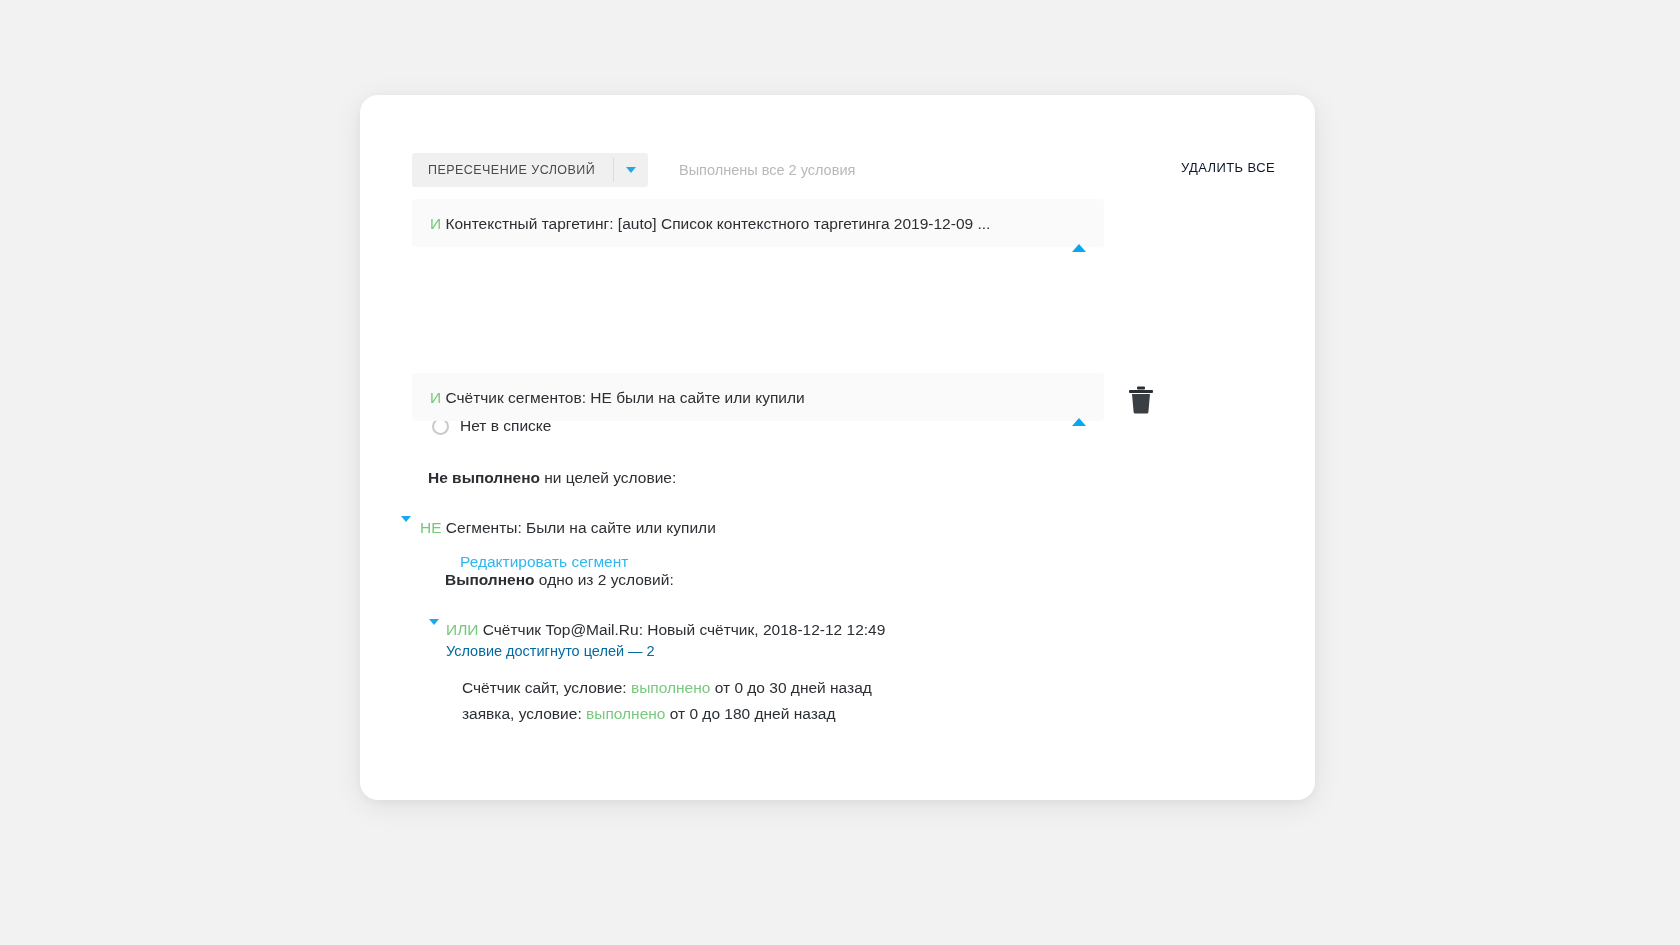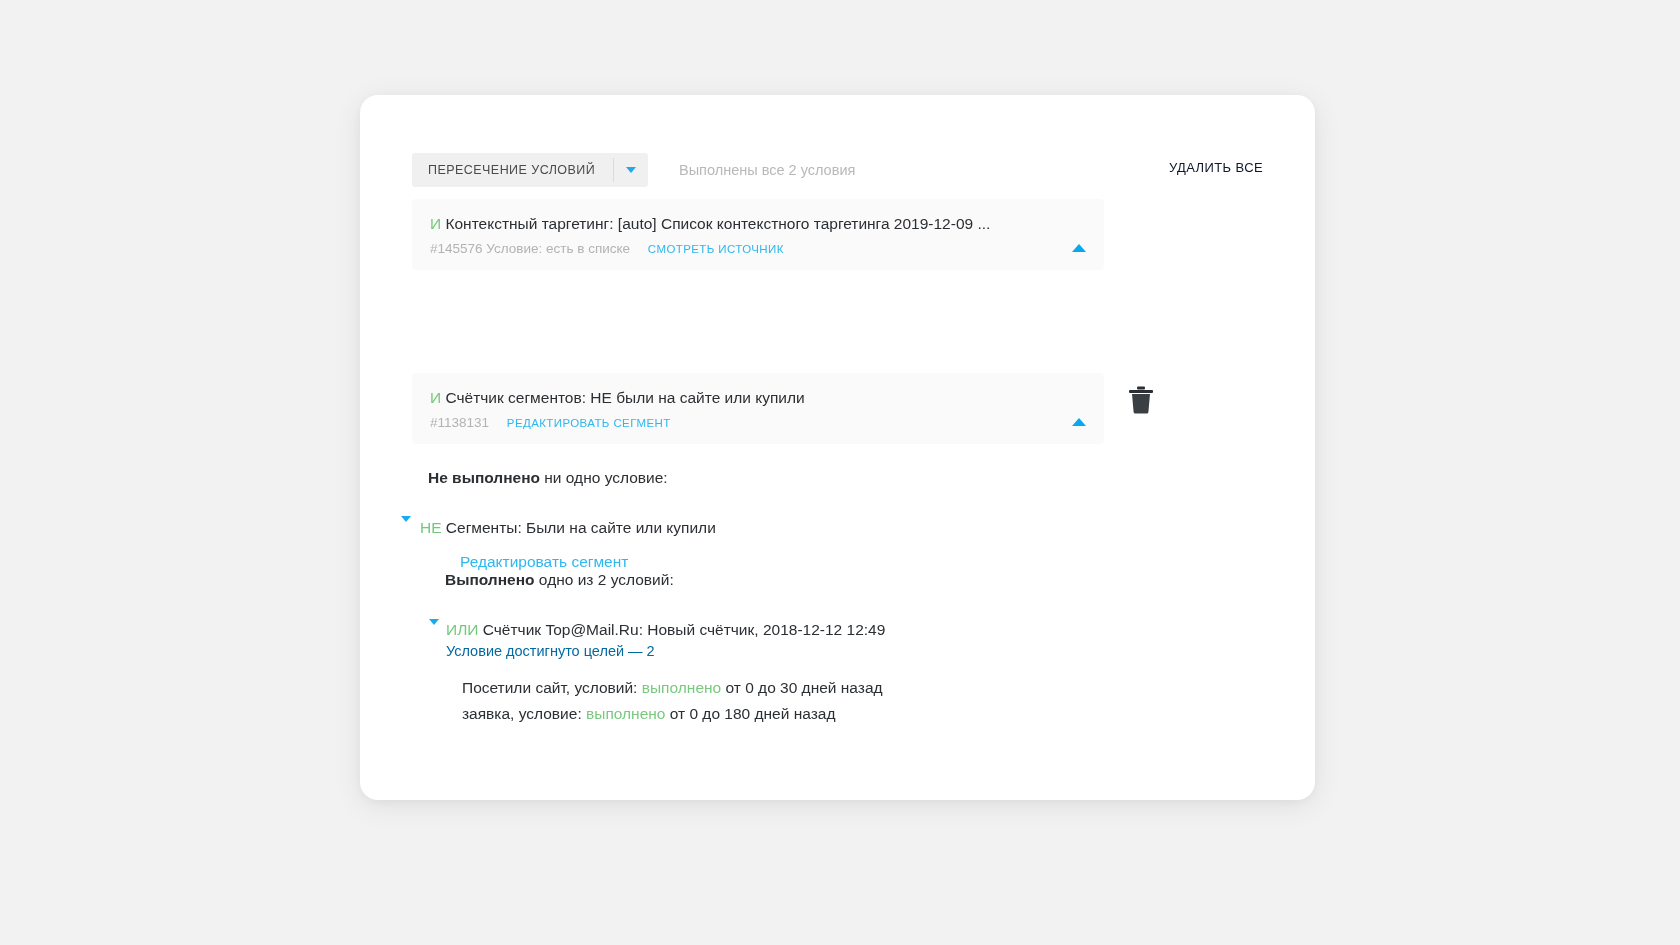--- a/index.html
+++ b/index.html
@@ -24,21 +24,21 @@
     border-radius: 18px;
     box-shadow: 0 6px 30px rgba(0,0,0,0.08), 0 2px 8px rgba(0,0,0,0.04);
     box-sizing: border-box;
   }
 
   
   #toolbar {
     position: absolute;
     left: 52px;
     top: 58px;
-    right: 52px;
+    right: 40px;
     height: 34px;
     padding-left: 23px;
   }
   .combo {
     position: absolute;
     left: 0;
     top: 0;
     display: flex;
     align-items: stretch;
     background: #f0f0f0;
@@ -212,59 +212,50 @@
     </div>
     <div id="toolbar-status">Выполнены все 2 условия</div>
     <div id="delete-all">УДАЛИТЬ ВСЕ</div>
   </div>
 
   <div class="cond-card" style="top:104px;">
     <div class="cond-title">
       <span class="op-green">И</span>
       <span>Контекстный таргетинг: [auto] Список контекстного таргетинга 2019-12-09 ...</span>
     </div>
-    <div class="cond-sub">
-      <span>#145576</span>
-      <span>Условие: есть в списке</span>
-      <span class="cond-link">СМОТРЕТЬ ИСТОЧНИК</span>
-    </div>
     <span class="card-collapse"><span class="tri-up"></span></span>
   </div>
 
   <div class="radio-row" style="top:293px;">
     <span class="radio-outer checked"></span>
     <span class="radio-label">Есть в списке</span>
   </div>
   <div class="radio-row" style="top:322px;">
     <span class="radio-outer"></span>
     <span class="radio-label">Нет в списке</span>
   </div>
 
   <div class="cond-card" style="top:278px;">
     <div class="cond-title">
       <span class="op-green">И</span>
       <span>Счётчик сегментов: НЕ были на сайте или купили</span>
-    </div>
-    <div class="cond-sub">
-      <span>#1138131</span>
-      <span class="cond-link">РЕДАКТИРОВАТЬ СЕГМЕНТ</span>
     </div>
     <span class="card-collapse"><span class="tri-up"></span></span>
   </div>
 
   <div class="trash-btn" style="left:768px; top:290px;">
     <svg width="26" height="29" viewBox="0 0 26 29">
       <rect x="1" y="5" width="24" height="3" rx="1" fill="#2b2f33"></rect>
       <rect x="9" y="1.5" width="8" height="3" rx="1" fill="#2b2f33"></rect>
       <path d="M4 9 h18 l-1.6 18 a1.6 1.6 0 0 1 -1.6 1.5 h-11.6 a1.6 1.6 0 0 1 -1.6 -1.5 Z" fill="#3a3f44"></path>
     </svg>
   </div>
 
   <div class="tree-line" style="left:68px; top:372px;">
-    <span class="bold">Не выполнено</span><span> ни одно условие:</span>
+    <span class="bold">Не выполнено</span><span> ни целей условие:</span>
   </div>
 
   <span class="toggle-tri" style="left:41px; top:427px;">
     <span class="tri-down" style="border-top-color:#19a9ef;"></span>
   </span>
   <div class="tree-line" style="left:60px; top:422px;">
     <span class="op-green">НЕ</span><span> Сегменты: Были на сайте или купили</span>
   </div>
 
   <div class="link-blue" style="left:100px; top:458px;">Редактировать сегмент</div>
@@ -275,20 +266,20 @@
 
   <span class="toggle-tri" style="left:69px; top:530px;">
     <span class="tri-down" style="border-top-color:#19a9ef;"></span>
   </span>
   <div class="tree-line" style="left:86px; top:524px;">
     <span class="op-green">ИЛИ</span><span> Счётчик Top@Mail.Ru: Новый счётчик, 2018-12-12 12:49</span>
   </div>
   <div class="gray-sub" style="left:86px; top:548px;">Условие достигнуто целей — 2</div>
 
   <div class="tree-line" style="left:102px; top:582px;">
-    <span>Посетили сайт, условий: </span><span class="done-green">выполнено</span><span> от 0 до 30 дней назад</span>
+    <span>Счётчик сайт, условие: </span><span class="done-green">выполнено</span><span> от 0 до 30 дней назад</span>
   </div>
 
   <div class="tree-line" style="left:102px; top:608px;">
     <span>заявка, условие: </span><span class="done-green">выполнено</span><span> от 0 до 180 дней назад</span>
   </div>
 
 </div>
 
 </body></html>

